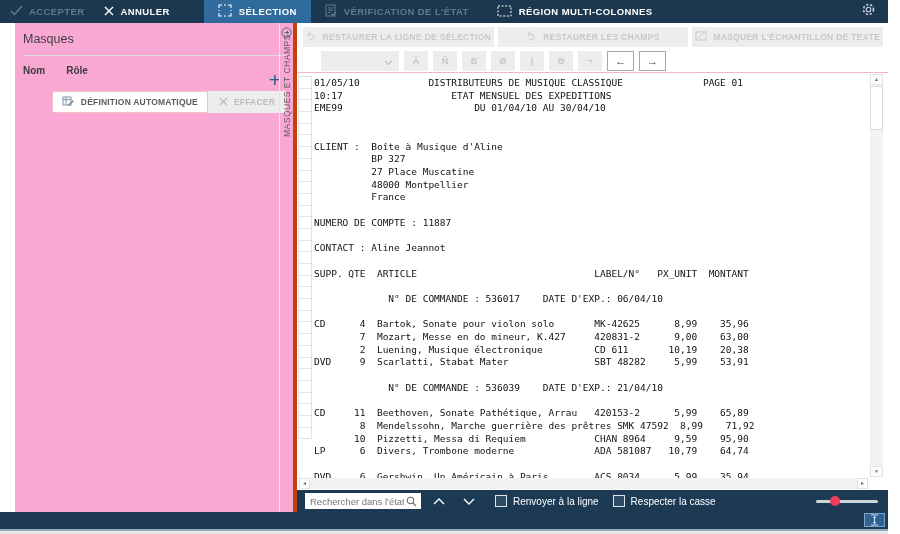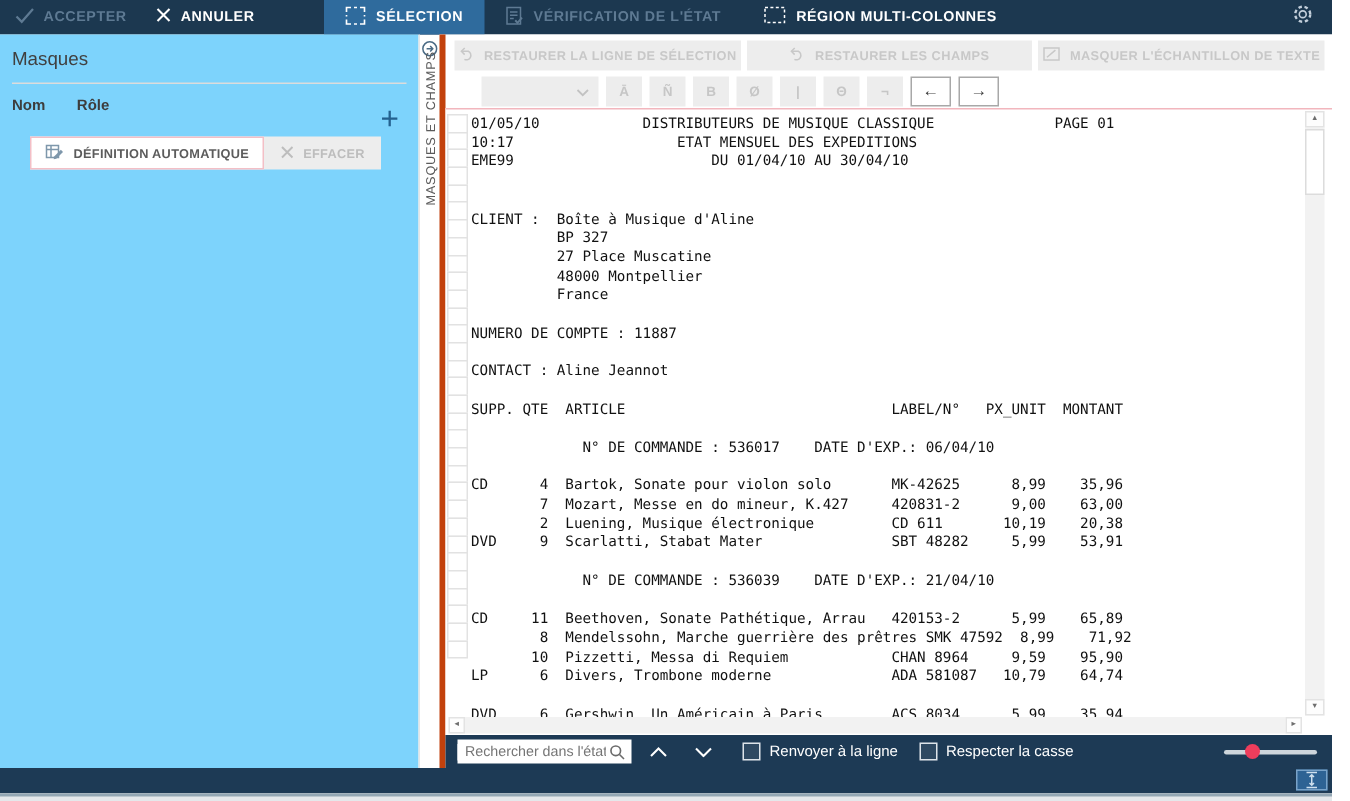--- a/index.html
+++ b/index.html
@@ -10,30 +10,30 @@
   .topbar { position:absolute; top:0; left:0; right:0; height:23px; background:#1c3850;
             display:flex; align-items:stretch; color:#fff; }
   .tb-item { display:flex; align-items:center; gap:6px; padding:0 10px;
              font-size:9.5px; font-weight:700; letter-spacing:.4px; cursor:default; }
   .tb-item.muted { color:#5e7a93; }
   .tb-tab { display:flex; align-items:center; gap:7px; padding:0 14px;
             font-size:9.5px; font-weight:700; letter-spacing:.4px; }
   .tb-tab.active { background:#2f6b9d; }
   .tb-tab.muted { color:#5e7a93; }
   .tb-gear { margin-left:auto; display:flex; align-items:center; padding:0 12px; color:#c3cfdb; }
-  .ml28 { margin-left:36px; }
-
-  
-  .left-panel { position:absolute; top:23px; left:0; width:279px; height:489px; background:#7dd3fc; }
+  .ml28 { margin-left:24px; }
+
+  
+  .left-panel { position:absolute; top:23px; left:15px; width:279px; height:489px; background:#f9a8d4; }
   .panel-title { margin:9px 8px 0; font-size:12.5px; color:#404040; }
   .panel-divider { margin:9px 8px 0; border-top:1px solid #dcdcdc; }
   .panel-cols { margin:9px 8px 0; display:flex; gap:21px; font-size:10px; font-weight:700; color:#3d3d3d; }
   .plus-btn { position:absolute; top:47px; right:13px; font-size:21px; font-weight:400;
               color:#24618f; line-height:20px; cursor:pointer; background:none; border:none; }
-  .panel-btn-row { margin-top:15px; padding:0 20px; display:flex; justify-content:flex-start; }
+  .panel-btn-row { margin-top:15px; padding:0 8px; display:flex; justify-content:flex-end; }
   .btn-auto { display:flex; align-items:center; gap:6px; height:22px; padding:0 9px;
               background:#fff; border:1px solid #f3bfc6; font-size:8.5px; font-weight:700;
               letter-spacing:.2px; color:#5c5c5c; }
   .btn-auto svg { color:#7e97ab; }
   .btn-clear { display:flex; align-items:center; gap:6px; height:22px; padding:0 11px;
                background:#ededed; border:none; font-size:8.5px; font-weight:700;
                letter-spacing:.2px; color:#bdbdbd; }
 
   
   .side-strip { position:absolute; top:23px; left:279px; width:14px; height:489px;

